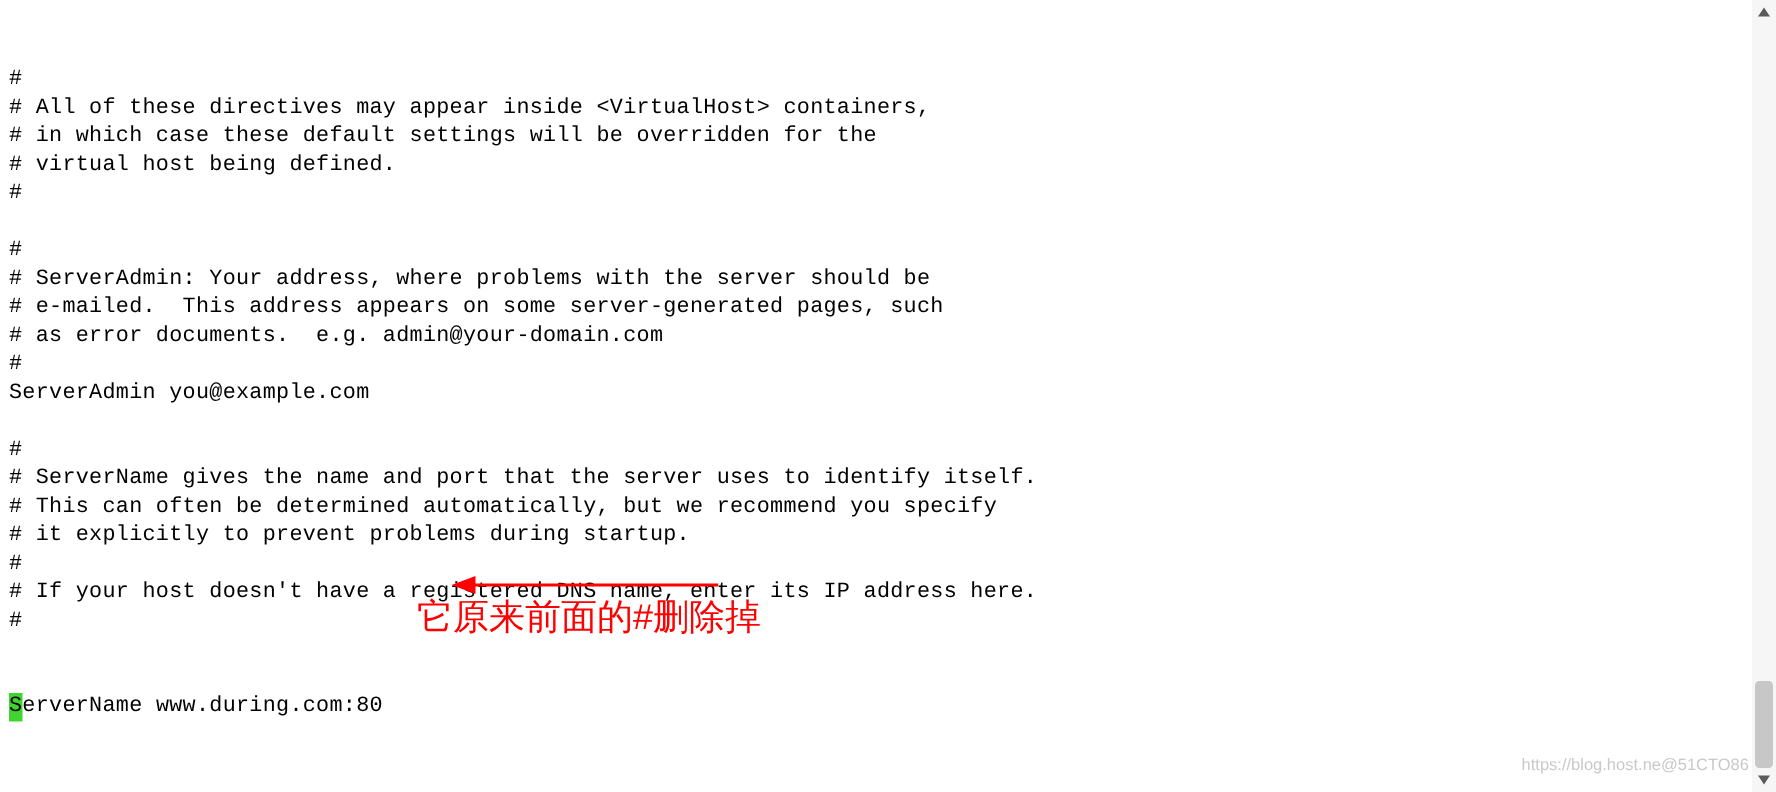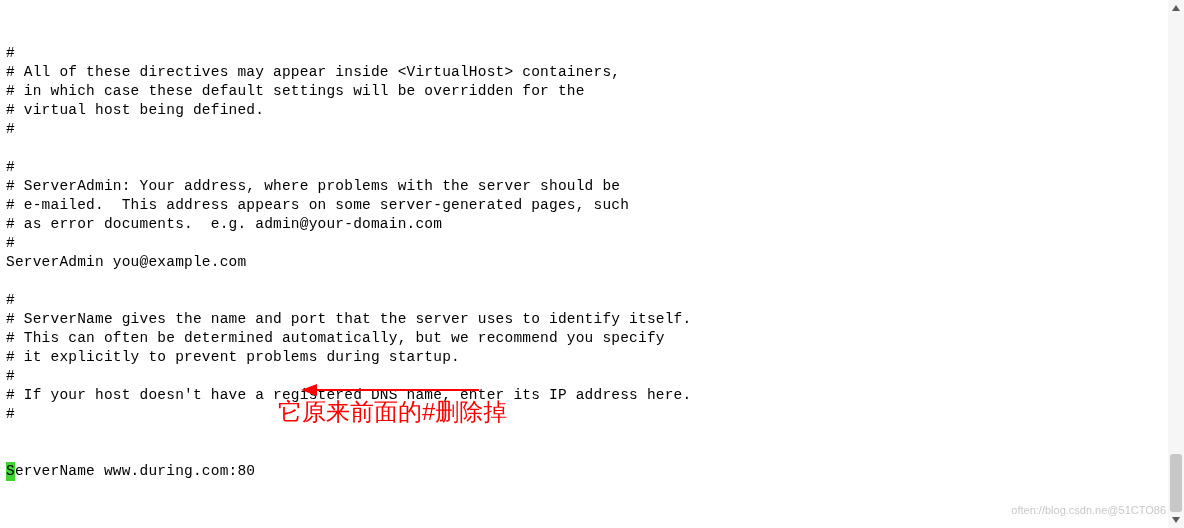--- a/index.html
+++ b/index.html
@@ -97,13 +97,13 @@
       </svg>
   </div>
   <div class="scrollbar-thumb" style="top:454px;height:58px;"></div>
   <div class="scroll-arrow" style="bottom:0;">
     <svg width="10" height="10" viewBox="0 0 10 10">
         <polygon points="5,8 9,2 1,2" fill="#5b5b5b"></polygon>
       </svg>
   </div>
 </div>
 
-<div class="watermark">often://blog.csdn.ne@51CTO86</div>
+<div class="watermark">https://blog.host.ne@51CTO86</div>
 
 </body></html>

